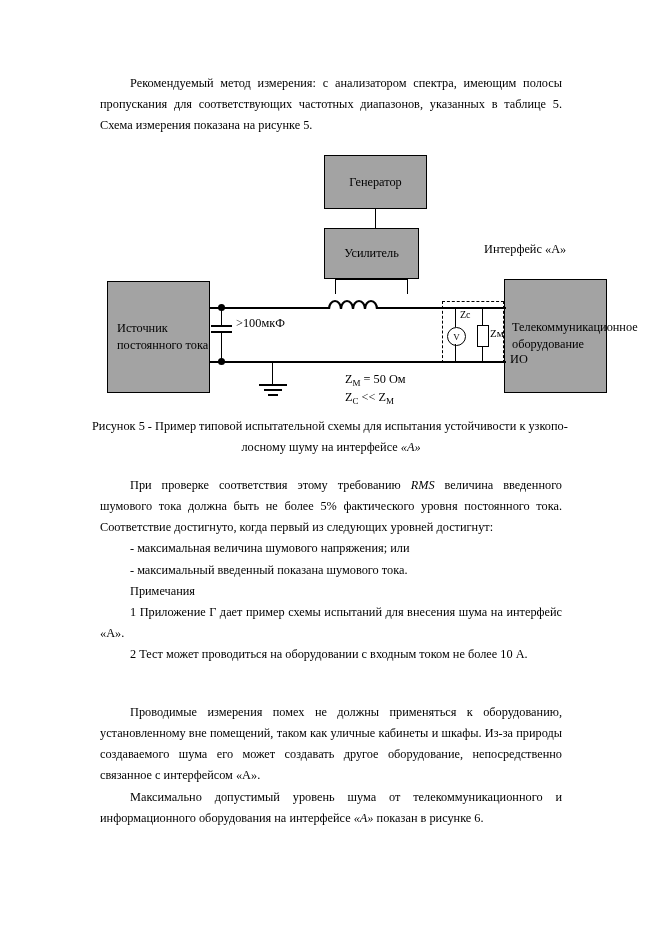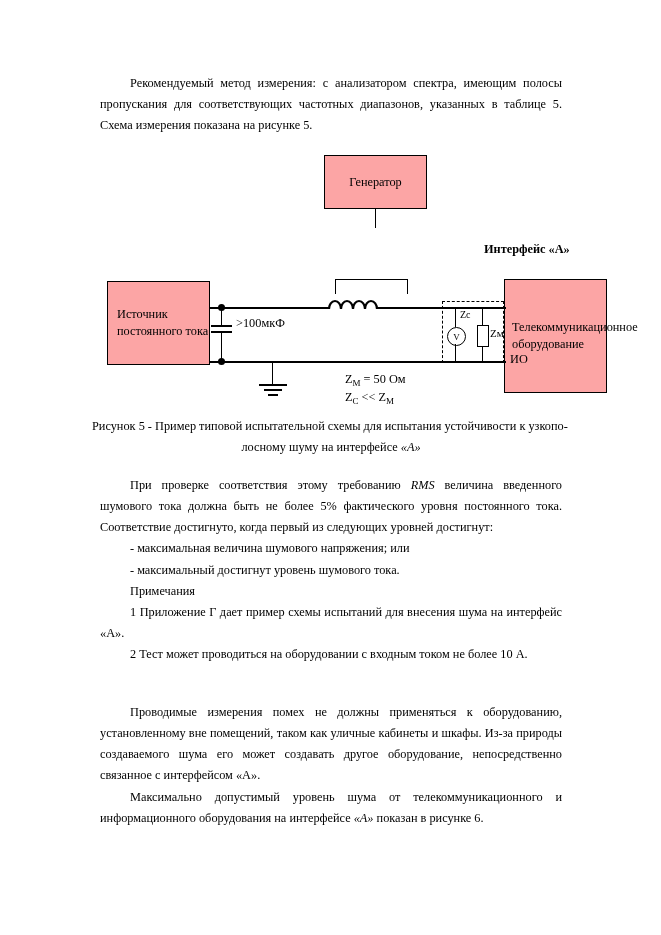--- a/index.html
+++ b/index.html
@@ -44,21 +44,21 @@
   #figure-area {
     position: absolute;
     left: 92px;
     top: 125px;
     width: 520px;
     height: 270px;
   }
   .box {
     position: absolute;
     border: 1.3px solid #000;
-    background: #fca5a5;
+    background: #a3a3a3;
     box-sizing: border-box;
     font-size: 12.3px;
     display: flex;
     align-items: center;
     justify-content: center;
     text-align: center;
     line-height: 1.35;
   }
   .wire {
     position: absolute;
@@ -103,24 +103,27 @@
   </div>
 
   <div id="figure-area">
 
     <div class="box" style="left:232px; top:14px; width:103px; height:54px;">
       <span>Генератор</span>
     </div>
 
     <div class="thinwire thin-v" style="left:283px; top:68px; height:19px;"></div>
 
-
-    <div class="lbl" style="left:392px; top:101px;font-weight:bold;">Интерфейс «А»</div>
-
-    <div class="box" style="left:15px; top:140px; width:103px; height:84px; justify-content:flex-start; padding-left:9px; text-align:left;">
+    <div class="box" style="left:232px; top:87px; width:95px; height:51px;">
+      <span>Усилитель</span>
+    </div>
+
+    <div class="lbl" style="left:392px; top:101px;">Интерфейс «А»</div>
+
+    <div class="box" style="left:15px; top:140px; width:103px; height:112px; justify-content:flex-start; padding-left:9px; text-align:left;">
       <span>Источник постоянного тока</span>
     </div>
 
     <div class="box" style="left:412px; top:138px; width:103px; height:114px; justify-content:flex-start; padding-left:7px; text-align:left;">
       <span>Телекоммуникационное оборудование</span>
     </div>
 
     <div class="wire wire-h" style="left:118px; top:166px; width:120px;"></div>
 
     <svg style="position:absolute; left:236px; top:150px;" width="52" height="19" viewBox="0 0 52 19">
@@ -180,21 +183,21 @@
     <div>
       <span>лосному шуму на интерфейсе </span><span class="ital">«А»</span>
     </div>
   </div>
 
   <div class="text-col" id="body-1">
     <p>
       <span>При проверке соответствия этому требованию </span><span class="ital">RMS</span><span> величина введенного шумового тока должна быть не более 5% фактического уровня постоянного тока. Соответствие достигнуто, когда первый из следующих уровней достигнут:</span>
     </p>
     <p class="dash">- максимальная величина шумового напряжения; или</p>
-    <p class="dash">- максимальный достигнут уровень шумового тока.</p>
+    <p class="dash">- максимальный введенный показана шумового тока.</p>
     <p>Примечания</p>
     <p>1 Приложение Г дает пример схемы испытаний для внесения шума на интерфейс «А».</p>
     <p>2 Тест может проводиться на оборудовании с входным током не более 10 А.</p>
   </div>
 
   <div class="text-col" id="body-2">
     <p>Проводимые измерения помех не должны применяться к оборудованию, установленному вне помещений, таком как уличные кабинеты и шкафы. Из-за природы создаваемого шума его может создавать другое оборудование, непосредственно связанное с интерфейсом «А».</p>
     <p>
       <span>Максимально допустимый уровень шума от телекоммуникационного и информационного оборудования на интерфейсе </span><span class="ital">«А»</span><span> показан в рисунке 6.</span>
     </p>

